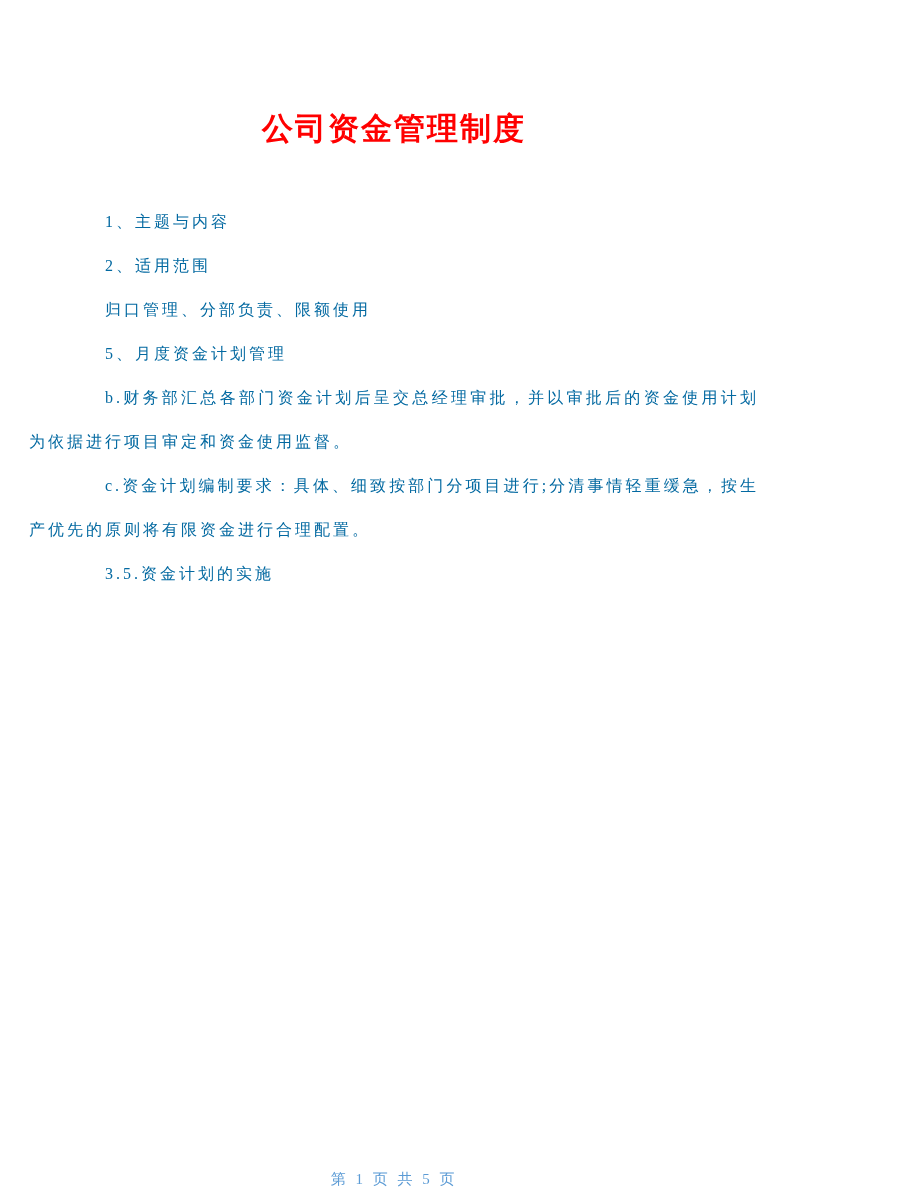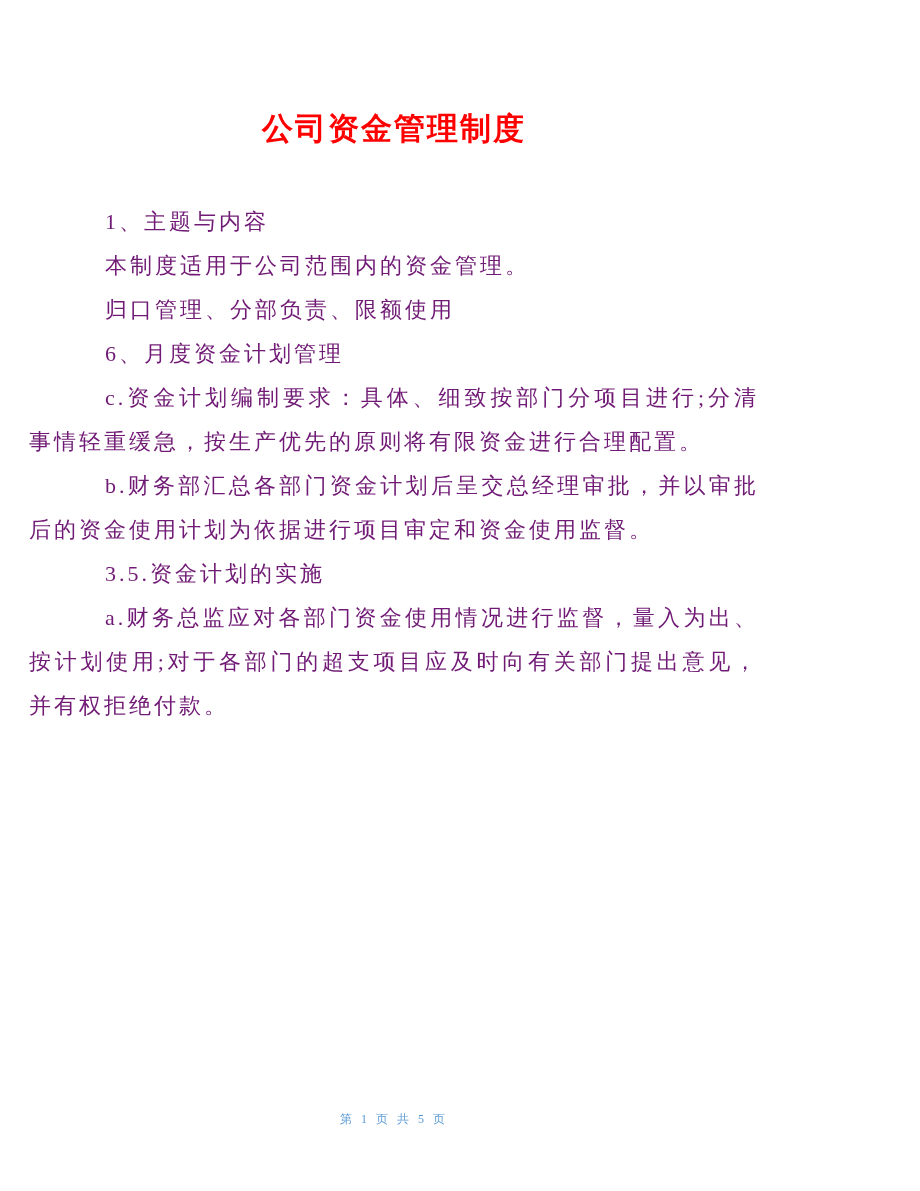--- a/index.html
+++ b/index.html
@@ -21,55 +21,54 @@
     text-align: center;
     font-family: "Liberation Sans", "DejaVu Sans", sans-serif;
     font-weight: bold;
     font-size: 31px;
     letter-spacing: 2px;
     color: #ff0000;
   }
   .content {
     width: 730px;
     margin: 50px auto 0 auto;
-    font-size: 22px;
+    font-size: 16px;
     line-height: 44px;
     letter-spacing: 3px;
     text-align: justify;
-    color: #701a75;
+    color: #0369a1;
   }
   .content p {
     margin: 0;
     padding: 0;
     text-indent: 76px;
   }
   .page-footer {
     position: absolute;
     left: 0;
-    top: 1111px;
+    top: 1170px;
     width: 100%;
     text-align: center;
-    font-size: 12px;
+    font-size: 15px;
     letter-spacing: 3px;
     color: #5b9bd5;
   }
 </style>
 </head>
 <body>
 
 <div class="page">
 
   <h1 class="doc-title">公司资金管理制度</h1>
 
   <div class="content">
     <p>1、主题与内容</p>
-    <p>本制度适用于公司范围内的资金管理。</p>
+    <p>2、适用范围</p>
     <p>归口管理、分部负责、限额使用</p>
-    <p>6、月度资金计划管理</p>
+    <p>5、月度资金计划管理</p>
+    <p>b.财务部汇总各部门资金计划后呈交总经理审批，并以审批后的资金使用计划为依据进行项目审定和资金使用监督。</p>
     <p>c.资金计划编制要求：具体、细致按部门分项目进行;分清事情轻重缓急，按生产优先的原则将有限资金进行合理配置。</p>
-    <p>b.财务部汇总各部门资金计划后呈交总经理审批，并以审批后的资金使用计划为依据进行项目审定和资金使用监督。</p>
     <p>3.5.资金计划的实施</p>
-    <p>a.财务总监应对各部门资金使用情况进行监督，量入为出、按计划使用;对于各部门的超支项目应及时向有关部门提出意见，并有权拒绝付款。</p>
   </div>
 
   <div class="page-footer">第 1 页 共 5 页</div>
 
 </div>
 
 </body></html>

